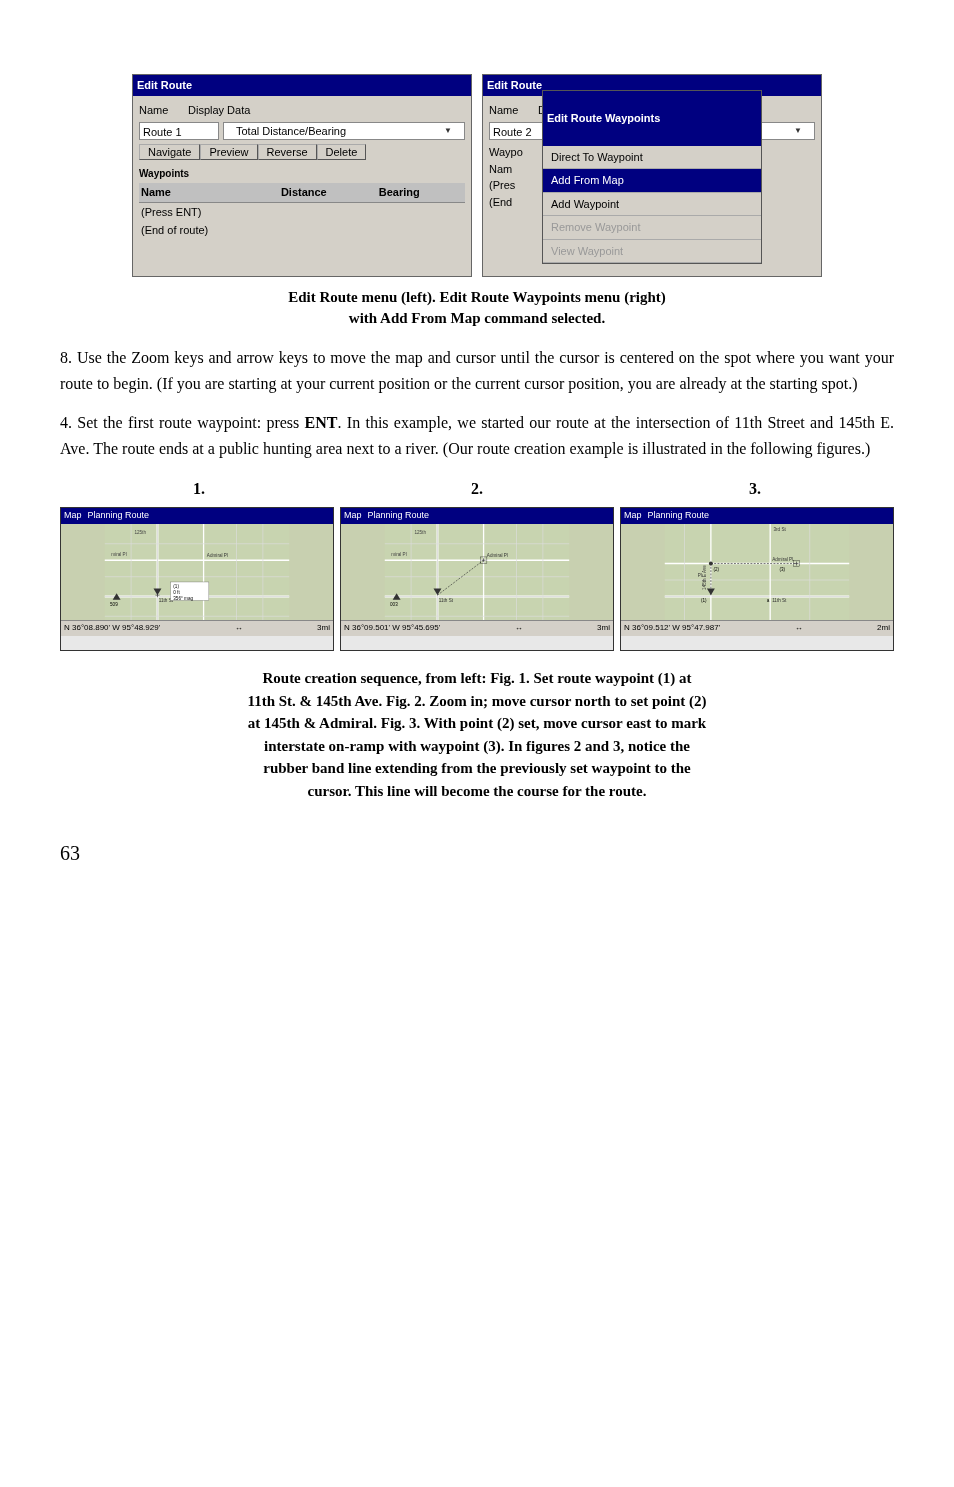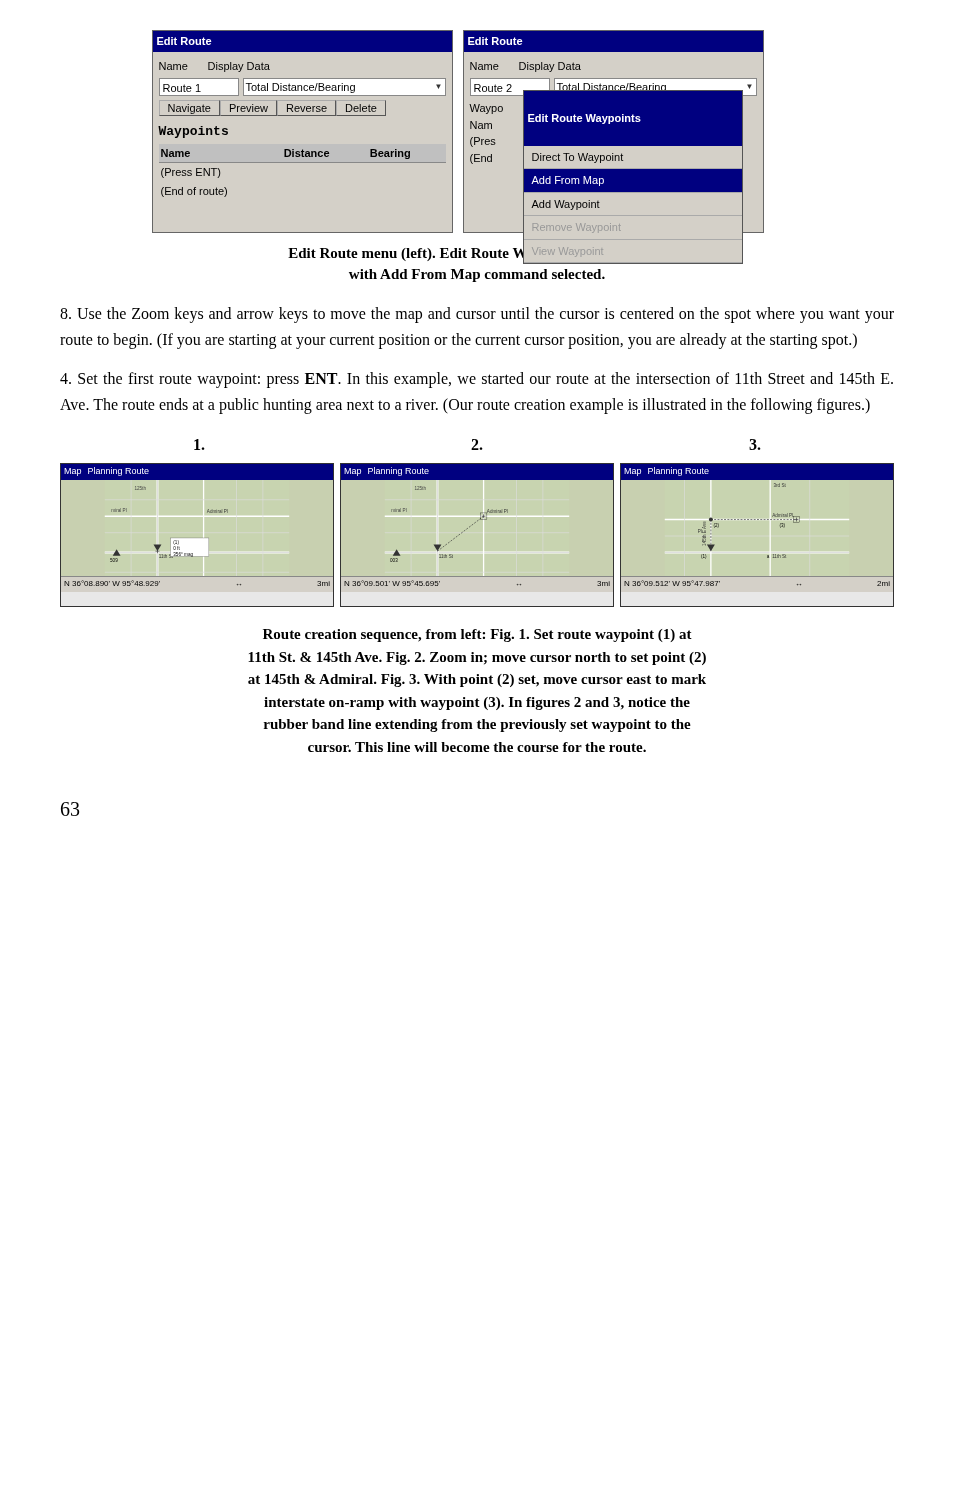--- a/index.html
+++ b/index.html
@@ -19,23 +19,24 @@
       display: flex;
       gap: 10px;
       margin-bottom: 10px;
       justify-content: center;
     }
 
     
     .edit-route-window {
       border: 1px solid #666;
       background: #d4d0c8;
-      width: 301px;
+      width: 340px;
       font-family: 'Arial', sans-serif;
       font-size: 12px;
+      margin-top: 44px;
     }
 
     .window-title-bar {
       background: #000080;
       color: #fff;
       padding: 2px 4px;
       font-size: 11px;
       font-weight: bold;
     }
 
@@ -62,21 +63,21 @@
       font-size: 11px;
       height: 18px;
     }
 
     .dropdown-field {
       display: flex;
       align-items: center;
       border: 1px solid #888;
       background: #fff;
       height: 18px;
-      padding: 0 2px;
+      padding: 0 12px;
       flex: 1;
       font-size: 11px;
       position: relative;
     }
 
     .dropdown-arrow {
       margin-left: auto;
       font-size: 8px;
       color: #333;
     }
@@ -89,25 +90,24 @@
 
     .win-button {
       border: 1px outset #aaa;
       background: #d4d0c8;
       padding: 1px 8px;
       font-size: 11px;
       cursor: pointer;
     }
 
     .waypoints-section label {
-      font-size: 13px;
+      font-size: 10px;
       font-weight: bold;
       display: block;
       margin-bottom: 2px;
-      font-family: Liberation Mono, monospace;
     }
 
     .waypoints-table {
       width: 100%;
       border-collapse: collapse;
       font-size: 11px;
     }
 
     .waypoints-table th {
       text-align: left;

